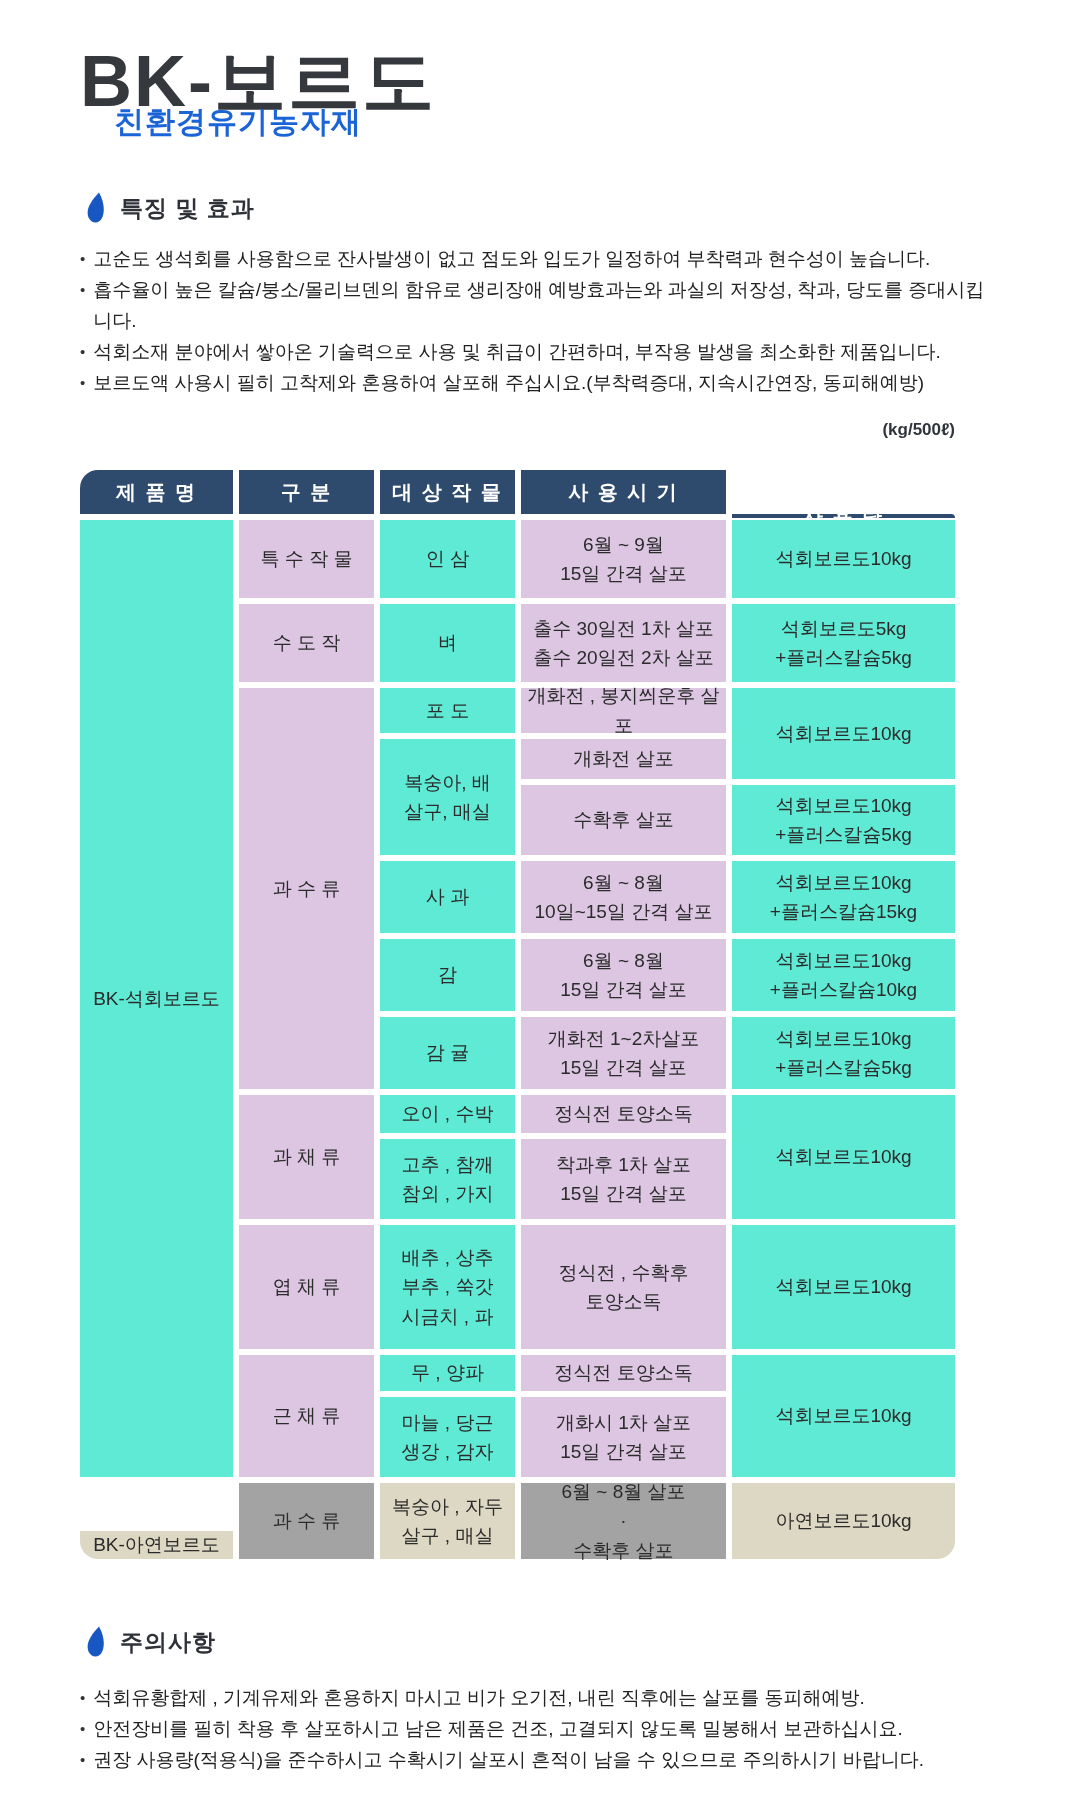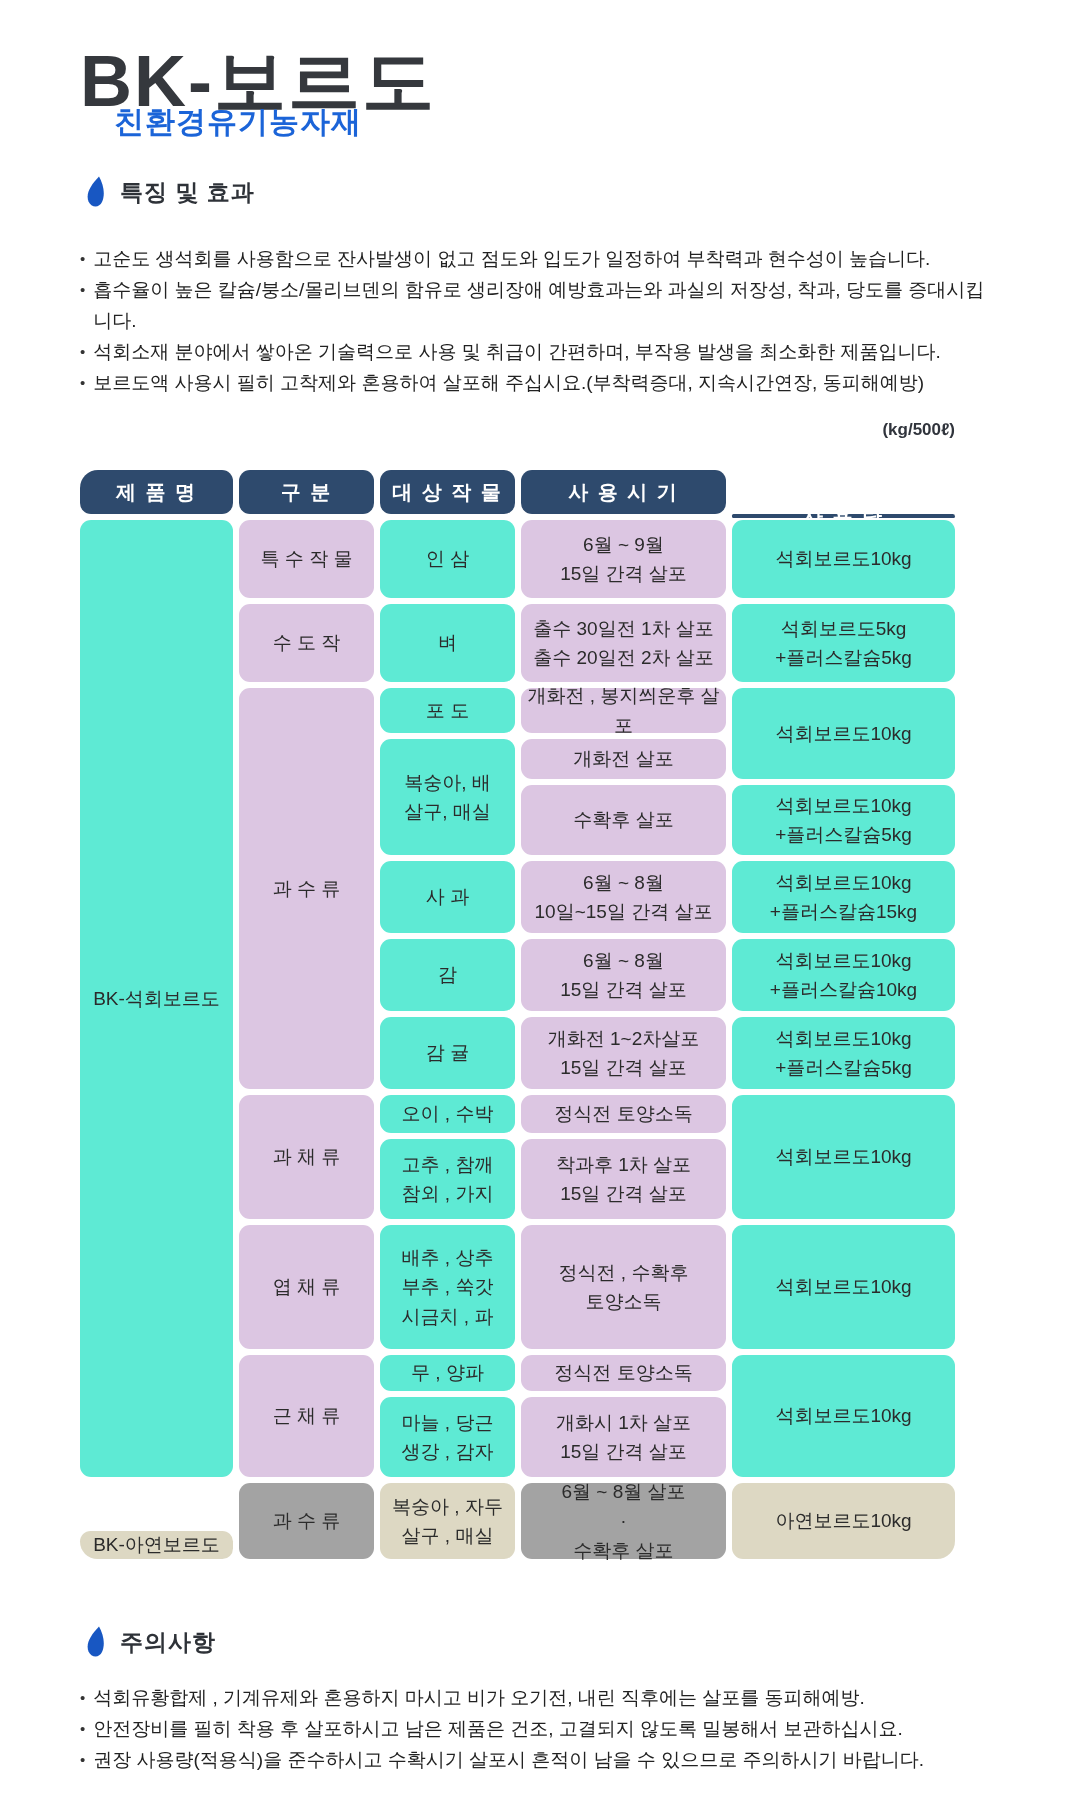--- a/index.html
+++ b/index.html
@@ -22,21 +22,21 @@
     position: absolute; left: 114px; top: 102px;
     font-size: 30px; font-weight: 900; letter-spacing: 1px;
     color: #1b64d8;
   }
 
   
   .section-heading {
     position: absolute; display: flex; align-items: center; gap: 12px;
     font-size: 23px; font-weight: 900; color: #2e3238; letter-spacing: 1px;
   }
-  .section-heading.features { left: 84px; top: 176px; }
+  .section-heading.features { left: 84px; top: 192px; }
   .section-heading.cautions { left: 84px; top: 1626px; }
   .leaf-icon { width: 24px; height: 32px; display: inline-block; }
 
   
   .bullet-list { position: absolute; left: 80px; width: 910px; }
   .bullet-list.features-list { top: 243px; }
   .bullet-list.cautions-list { top: 1682px; }
   .bullet-row {
     display: flex; align-items: flex-start; gap: 8px;
     font-size: 19px; line-height: 31px; color: #222; font-weight: 500;
@@ -56,21 +56,20 @@
     grid-template-columns: 153px 135px 135px 205px 223px;
     grid-template-rows: 44px 78px 78px 45px 40px 70px 72px 72px 72px 38px 80px 124px 36px 80px 76px;
     gap: 6px;
     width: 875px;
   }
   .cell {
     display: flex; align-items: center; justify-content: center;
     text-align: center; white-space: pre-line;
     font-size: 19px; color: #2b2b2b; line-height: 1.55;
     padding: 2px 4px;
-    border-radius: 11px;
   }
   .navy  { background: #2e4a6d; color: #ffffff; font-weight: 700; font-size: 20px; letter-spacing: 2px; }
   .blue  { background: #5eead4; }
   .pink  { background: #dcc6e2; }
   .beige { background: #ddd8c3; }
   .gray  { background: #a3a3a3; }
   .corner-tl { border-top-left-radius: 18px; }
   .corner-tr { border-top-right-radius: 18px; margin-top: 44px; }
   .corner-bl { border-bottom-left-radius: 18px; margin-top: 48px; }
   .corner-br { border-bottom-right-radius: 18px; }

